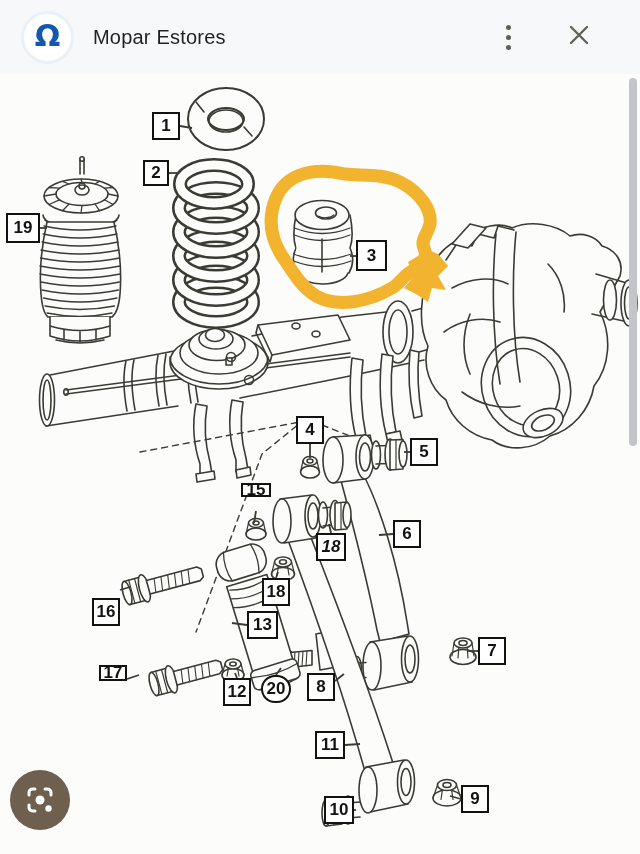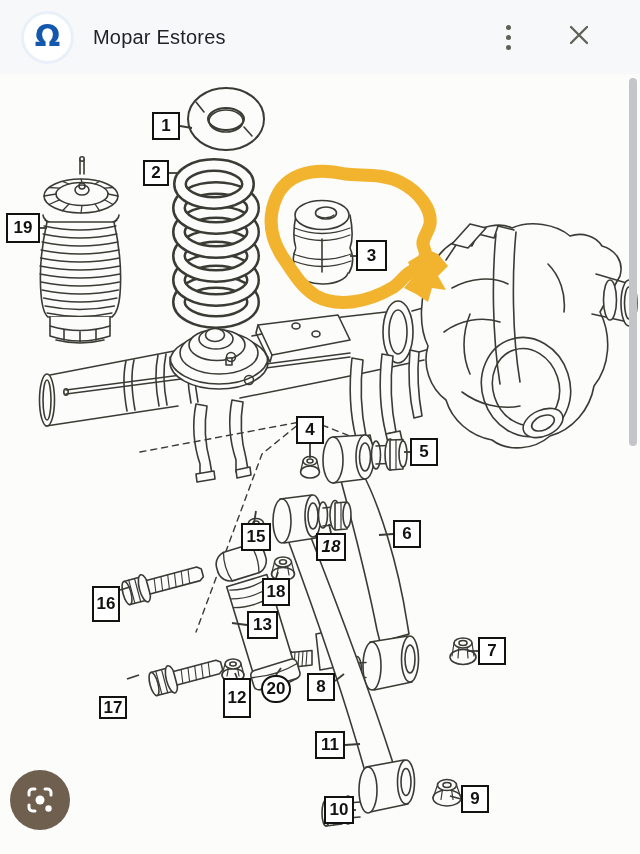--- a/index.html
+++ b/index.html
@@ -351,28 +351,28 @@
       <line x1="461" y1="725" x2="450" y2="722" stroke="#3b3b35" stroke-width="1.8"></line>
     </svg>
 <div id="labels">
       <div class="part-label" style="left: 152px; top: 38px; width: 28px; height: 28px;">1</div>
       <div class="part-label" style="left: 143px; top: 86px; width: 26px; height: 26px;">2</div>
       <div class="part-label" style="left: 6px; top: 139px; width: 34px; height: 30px;">19</div>
       <div class="part-label" style="left: 356px; top: 166px; width: 31px; height: 31px;">3</div>
       <div class="part-label" style="left: 296px; top: 342px; width: 28px; height: 28px;">4</div>
       <div class="part-label" style="left: 410px; top: 364px; width: 28px; height: 28px;">5</div>
       <div class="part-label" style="left: 393px; top: 446px; width: 28px; height: 28px;">6</div>
-      <div class="part-label" style="left: 241px; top: 409px; width: 30px; height: 28px; margin-top: 40px;">15</div>
+      <div class="part-label" style="left: 241px; top: 409px; width: 30px; height: 14px;">15</div>
       <div class="part-label" style="left: 316px; top: 459px; width: 30px; height: 28px; font-style: italic;">18</div>
-      <div class="part-label" style="left: 92px; top: 512px; width: 28px; height: 36px;">16</div>
+      <div class="part-label" style="left: 92px; top: 524px; width: 28px; height: 28px;">16</div>
       <div class="part-label" style="left: 262px; top: 504px; width: 28px; height: 28px;">18</div>
       <div class="part-label" style="left: 247px; top: 537px; width: 31px; height: 28px; text-align: center;">13</div>
       <div class="part-label" style="left: 478px; top: 563px; width: 28px; height: 28px;">7</div>
-      <div class="part-label" style="left: 99px; top: 622px; width: 28px; height: 23px;">17</div>
-      <div class="part-label" style="left: 223px; top: 604px; width: 28px; height: 40px;">12</div>
+      <div class="part-label" style="left: 99px; top: 591px; width: 28px; height: 16px;">17</div>
+      <div class="part-label" style="left: 223px; top: 604px; width: 28px; height: 28px;">12</div>
       <div class="part-label" style="left: 261px; top: 601px; width: 30px; height: 28px; border-radius: 14px;">20</div>
       <div class="part-label" style="left: 307px; top: 599px; width: 28px; height: 28px;">8</div>
       <div class="part-label" style="left: 315px; top: 657px; width: 30px; height: 28px;">11</div>
       <div class="part-label" style="left: 324px; top: 722px; width: 30px; height: 28px;">10</div>
       <div class="part-label" style="left: 461px; top: 711px; width: 28px; height: 28px;">9</div>
     </div>
 </div>
 
 <div class="scrollbar"></div>
 

